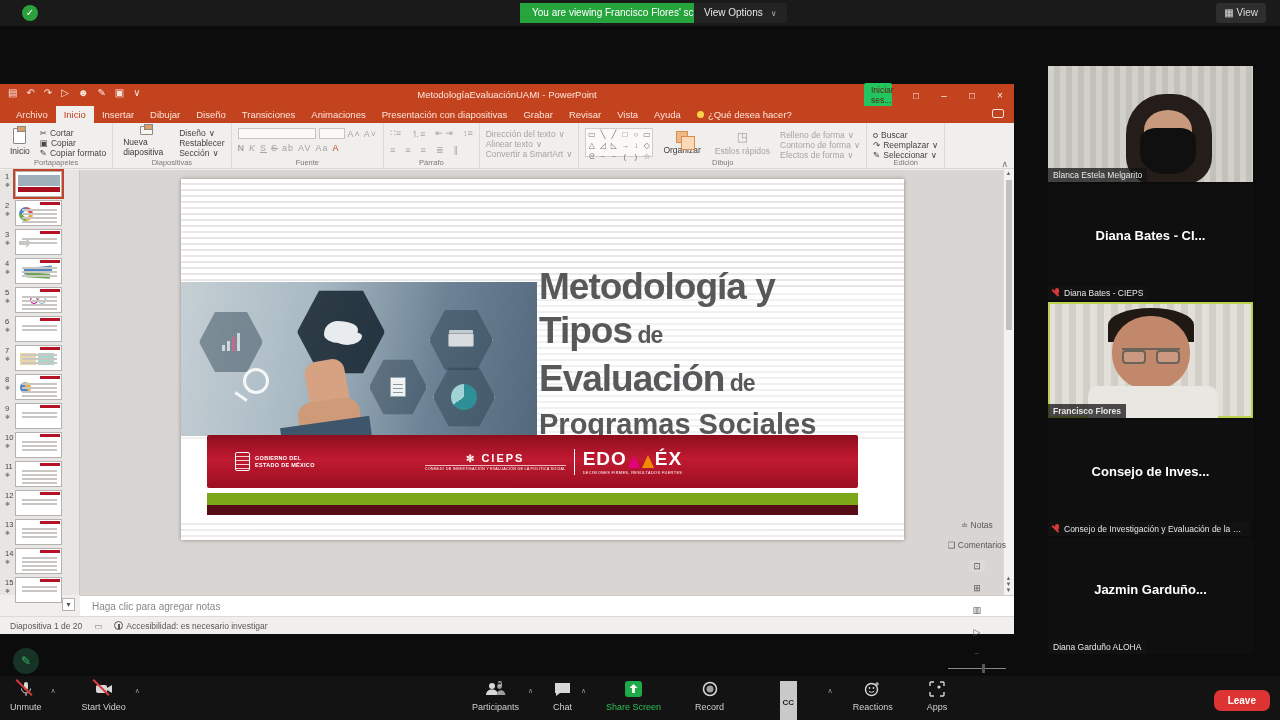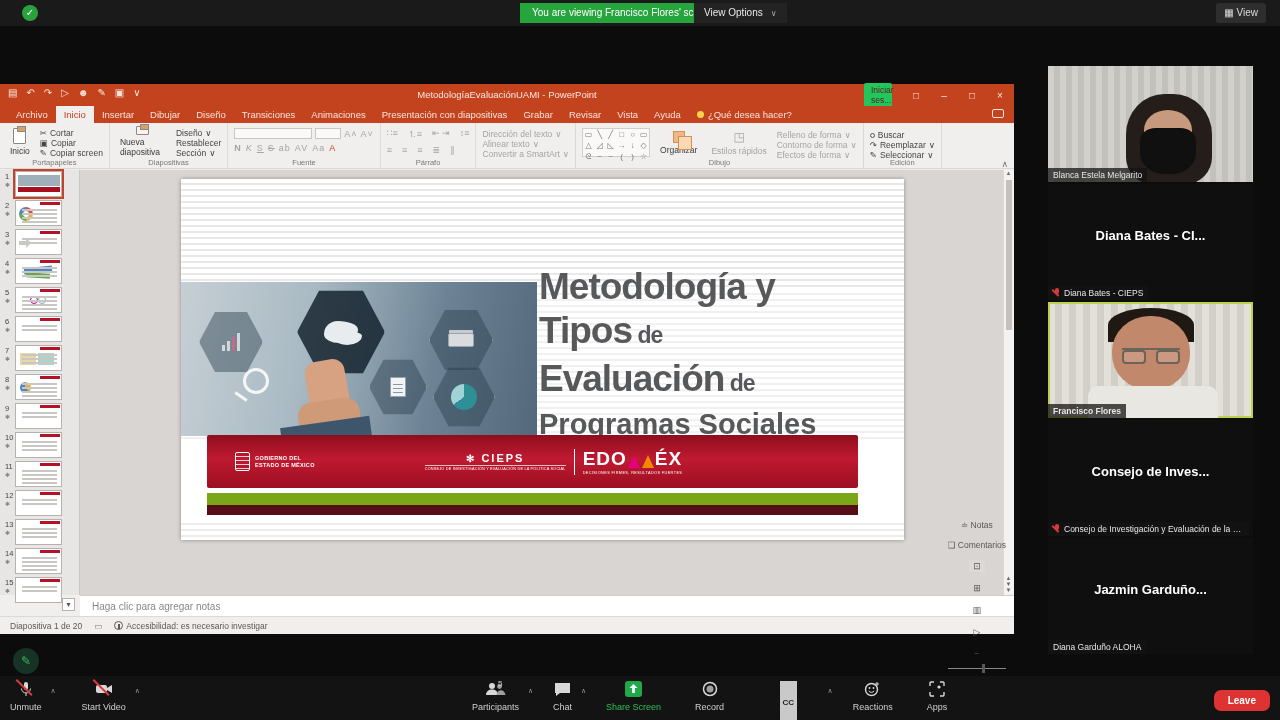--- a/index.html
+++ b/index.html
@@ -243,21 +243,21 @@
         <span class="sbtn">
             <span>✂</span>
             <span>Cortar</span>
           </span>
         <span class="sbtn">
             <span>▣</span>
             <span>Copiar</span>
           </span>
         <span class="sbtn">
             <span>✎</span>
-            <span>Copiar screen</span>
+            <span>Copiar formato</span>
           </span>
       </div>
       <div class="rglabel">Portapapeles</div>
     </div>
 
     <div class="rgroup">
       <div class="bigbtn">
         <span class="clip" style="background:#fbf4ec"></span>
         <span style="width:46px;text-align:left">Nueva diapositiva</span>
       </div>

